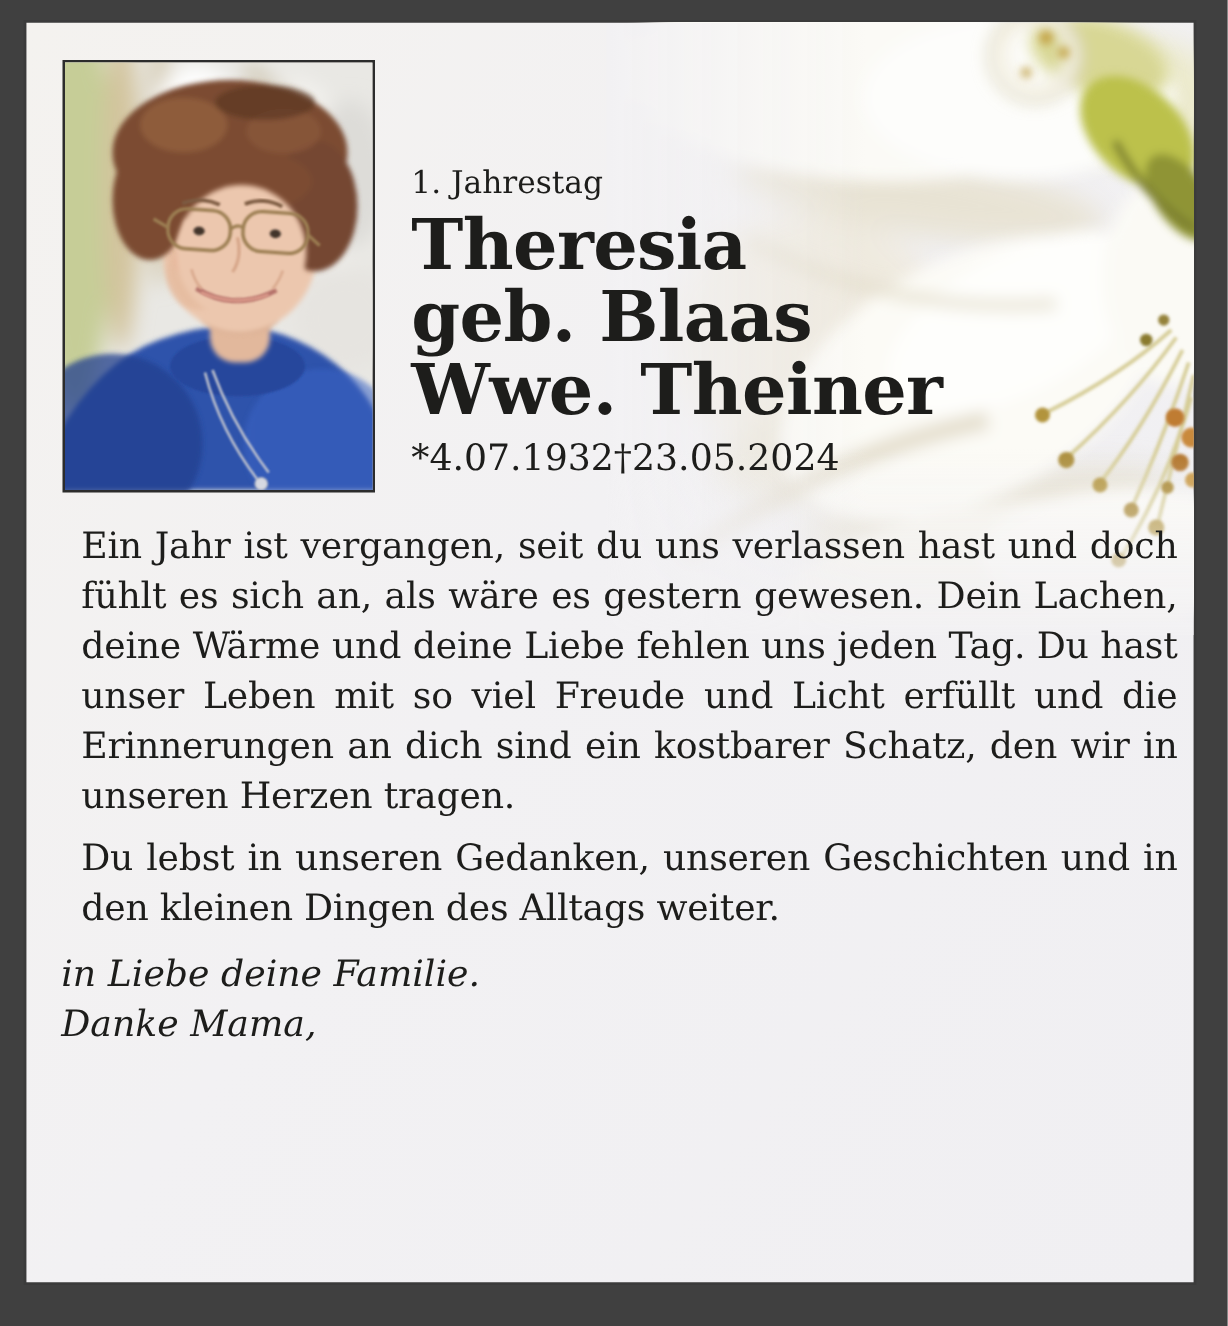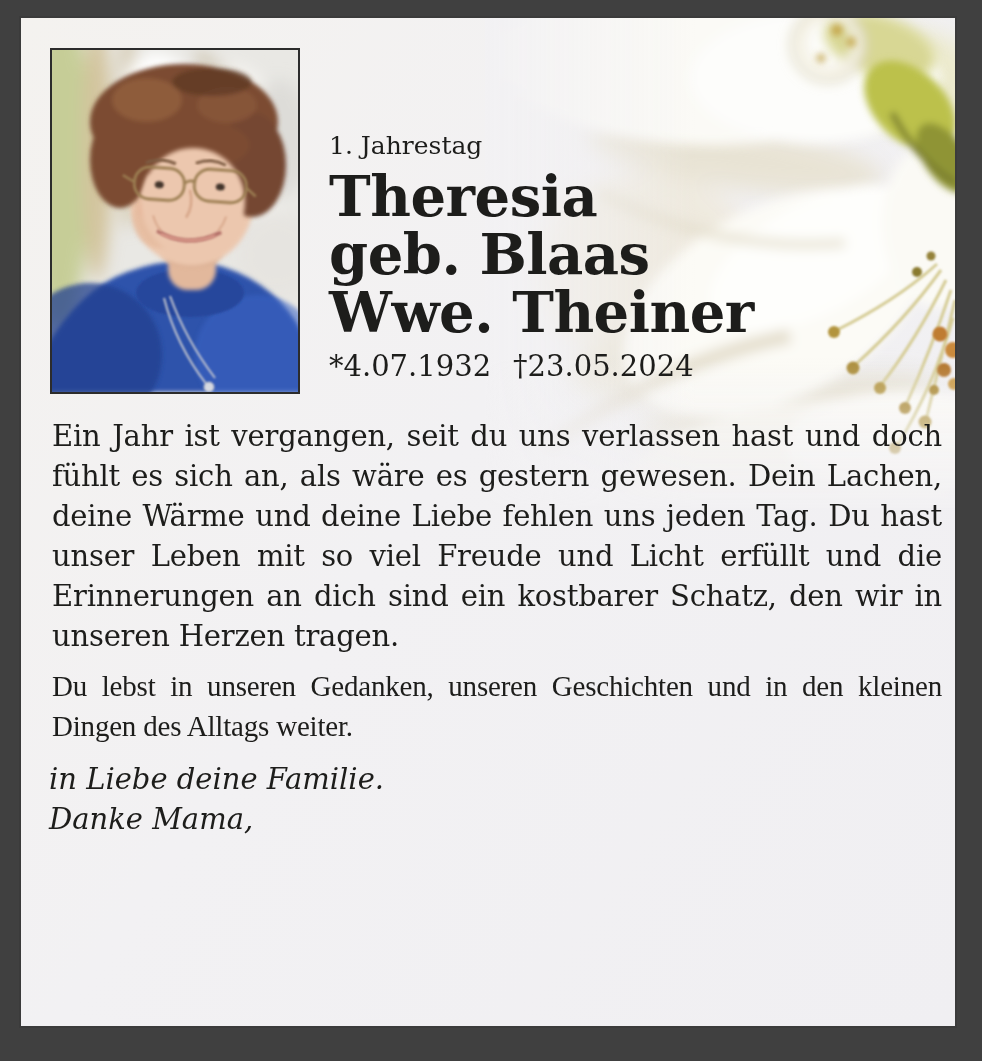--- a/index.html
+++ b/index.html
@@ -49,34 +49,34 @@
     line-height: 58px;
     letter-spacing: -0.5px;
     white-space: nowrap;
   }
   .dates {
     margin-top: 7px;
     font-size: 29px;
     line-height: 36px;
     white-space: nowrap;
   }
-  .dates .death { margin-left: 22px; }
+  .dates .death { }
   .body-text {
     position: absolute;
     left: 28px; top: 398px;
     width: 893px;
   }
   .body-text p {
-    margin: 0 0 10px 3px;
+    margin: 0 0 10px 16px;
     font-size: 29px;
     line-height: 40px;
     text-align: justify;
     letter-spacing: -0.2px;
   }
-  .body-text p.last-para { margin-bottom: 13px; font-family: Liberation Serif, serif; }
+  .body-text p.last-para { margin-bottom: 13px; }
   .closing {
     font-style: italic;
     font-size: 29px;
     line-height: 40px;
   }
 </style>
 </head>
 <body>
 
 <div class="page">

